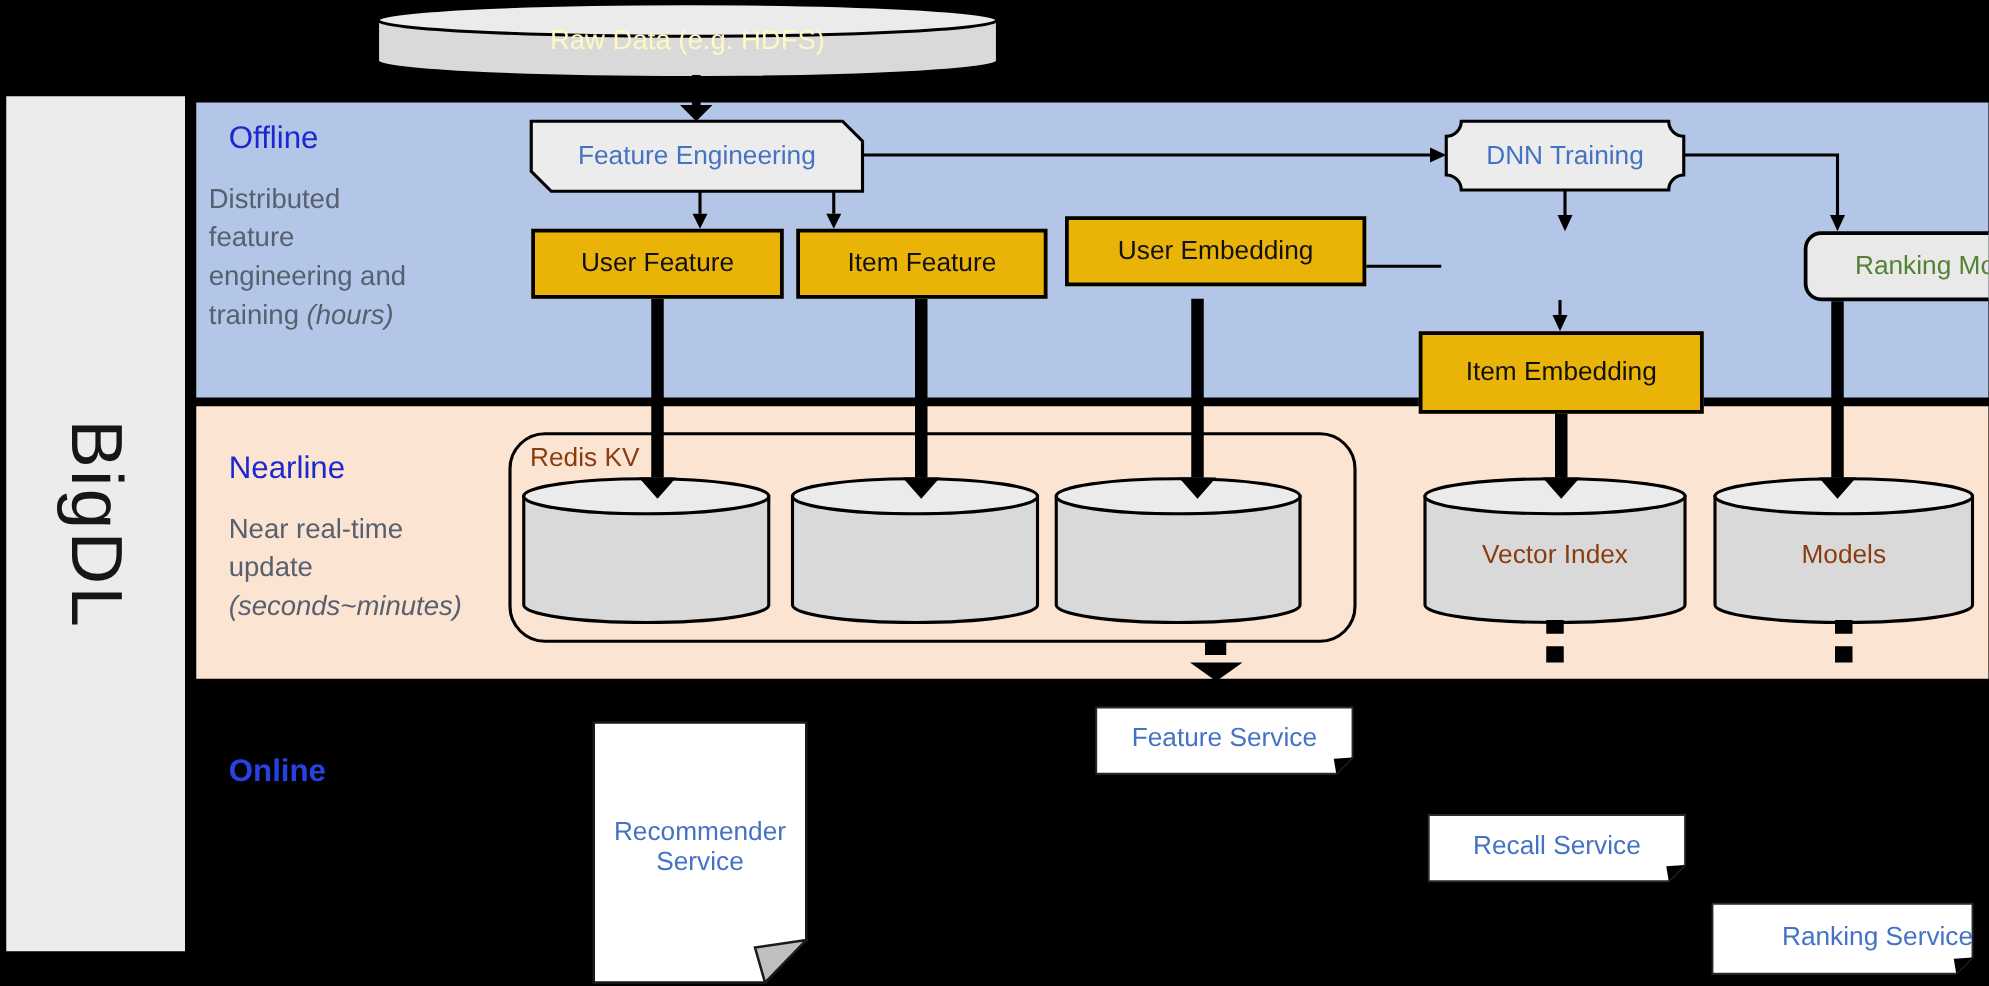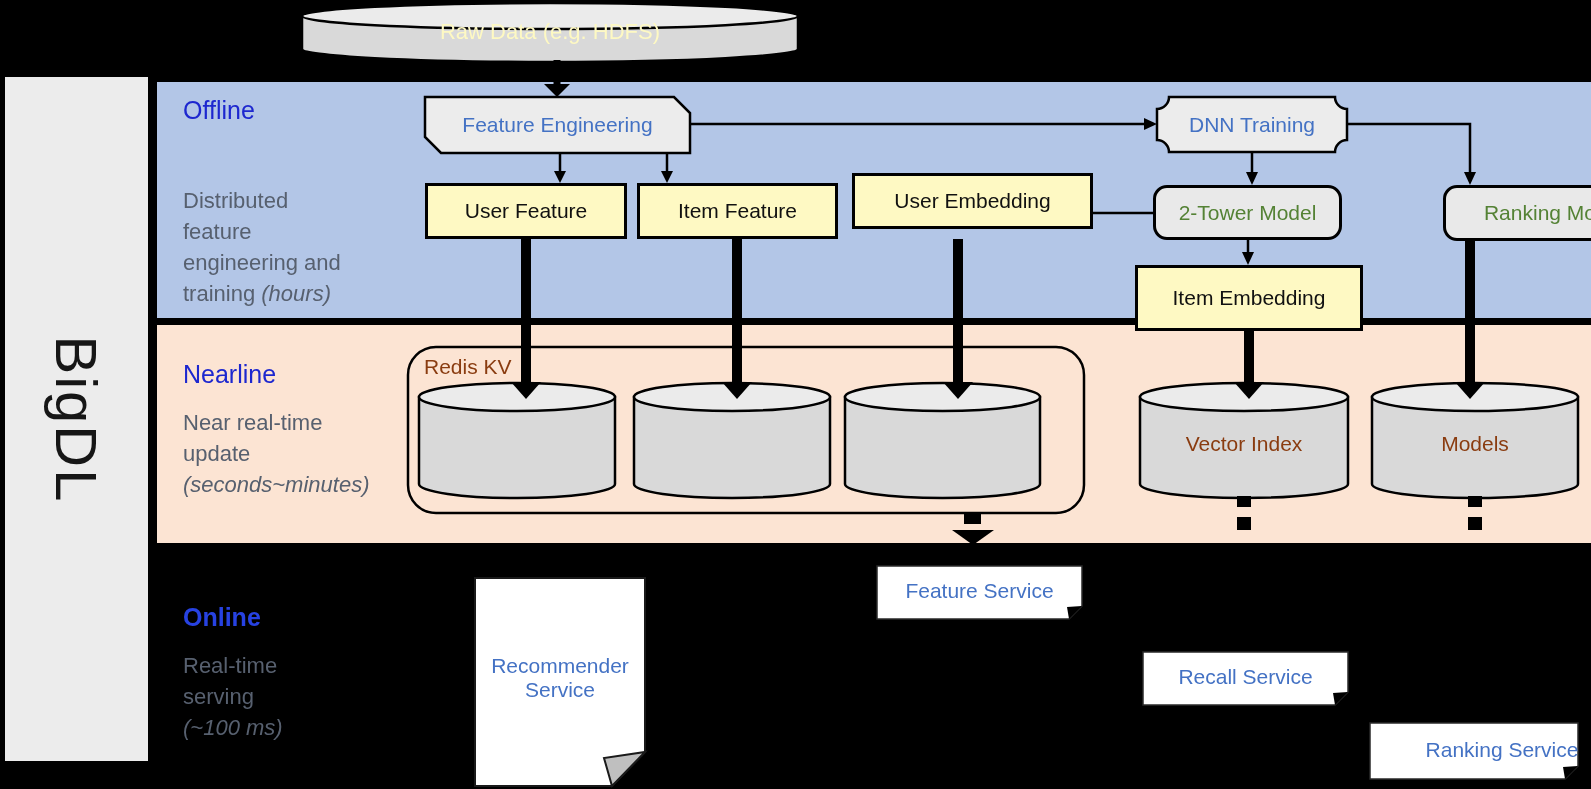--- a/index.html
+++ b/index.html
@@ -14,21 +14,21 @@
            display:flex;align-items:center;justify-content:center;}
   .sidebar span{transform:rotate(90deg);white-space:nowrap;font-size:58px;color:#161616;letter-spacing:2px;}
   
   #wires{left:0;top:0;width:1591px;height:789px;pointer-events:none;}
   
   .sec-title{font-size:25px;color:#1d27cf;}
   .sec-title.online{color:#2742e2;font-weight:bold;text-align:center;}
   .subtitle{font-size:22px;line-height:31px;color:#57606f;white-space:pre-line;}
   .subtitle .note{font-style:italic;}
   
-  .graybox{background:#fef9c3;border:3px solid #000;box-sizing:border-box;
+  .graybox{background:#eab308;border:3px solid #000;box-sizing:border-box;
            display:flex;align-items:center;justify-content:center;
            font-size:21px;color:#111;}
   .roundbox{background:#e9e9e9;border:3px solid #000;border-radius:14px;box-sizing:border-box;
             display:flex;align-items:center;justify-content:center;
             font-size:21px;color:#548235;}
   .lbl{display:flex;align-items:center;justify-content:center;text-align:center;}
   .blue-lbl{color:#4472c4;font-size:21px;}
   .brown-lbl{color:#8a3c10;font-size:21px;}
 </style>
 </head>
@@ -159,48 +159,44 @@
     </g>
     <g>
       <path d="M1370,723 H1578 V766 L1565,779 H1370 Z" fill="#fff" stroke="#2a2a2a" stroke-width="1.5"></path>
       <path d="M1578,766 L1565,779 L1563,767 Z" fill="#000"></path>
     </g>
   </svg>
 
   <div class="abs lbl" style="left:302px;top:12px;width:496px;height:40px;font-size:22px;color:#fef9c3;">Raw Data (e.g. HDFS)</div>
 
   <div class="abs sec-title" style="left:183px;top:96px;text-align:center;">Offline</div>
-  <div class="abs subtitle" style="left:183px;top:143px;width:215px;margin-top:42px;"><span>Distributed
+  <div class="abs subtitle" style="left:167px;top:143px;width:215px;"><span>Distributed
 feature
 engineering and
 training </span><span class="note">(hours)</span></div>
 
   <div class="abs lbl blue-lbl" style="left:425px;top:97px;width:265px;height:56px;">Feature Engineering</div>
   <div class="abs lbl blue-lbl" style="left:1157px;top:97px;width:190px;height:55px;">DNN Training</div>
 
   <div class="abs graybox" style="left:425px;top:183px;width:202px;height:56px;">User Feature</div>
   <div class="abs graybox" style="left:637px;top:183px;width:201px;height:56px;">Item Feature</div>
   <div class="abs graybox" style="left:852px;top:173px;width:241px;height:56px;">User Embedding</div>
   <div class="abs graybox" style="left:1135px;top:265px;width:228px;height:66px;">Item Embedding</div>
 
-  <div class="abs roundbox" style="left:1153px;top:185px;width:189px;height:55px;">2-Tower Model</div>
   <div class="abs roundbox" style="left:1443px;top:185px;width:222px;height:56px;">Ranking Model</div>
 
   <div class="abs sec-title" style="left:183px;top:360px;">Nearline</div>
   <div class="abs subtitle" style="left:183px;top:407px;width:210px;"><span>Near real-time
 update
 </span><span class="note">(seconds~minutes)</span></div>
 
   <div class="abs brown-lbl" style="left:424px;top:355px;">Redis KV</div>
   <div class="abs lbl brown-lbl" style="left:1140px;top:426px;width:208px;height:36px;">Vector Index</div>
   <div class="abs lbl brown-lbl" style="left:1372px;top:426px;width:206px;height:36px;">Models</div>
 
   <div class="abs sec-title online" style="left:183px;top:603px;">Online</div>
-  <div class="abs subtitle" style="left:183px;top:650px;width:160px;"><span>Real-time
-serving
-</span><span class="note">(~100 ms)</span></div>
 
   <div class="abs lbl blue-lbl" style="left:480px;top:578px;width:160px;height:200px;">Recommender Service</div>
   <div class="abs lbl blue-lbl" style="left:877px;top:566px;width:205px;height:50px;">Feature Service</div>
   <div class="abs lbl blue-lbl" style="left:1143px;top:652px;width:205px;height:50px;">Recall Service</div>
   <div class="abs lbl blue-lbl" style="left:1370px;top:723px;width:208px;height:53px;padding-left:28px;">Ranking Service</div>
 
 </div>
 
 </body></html>

